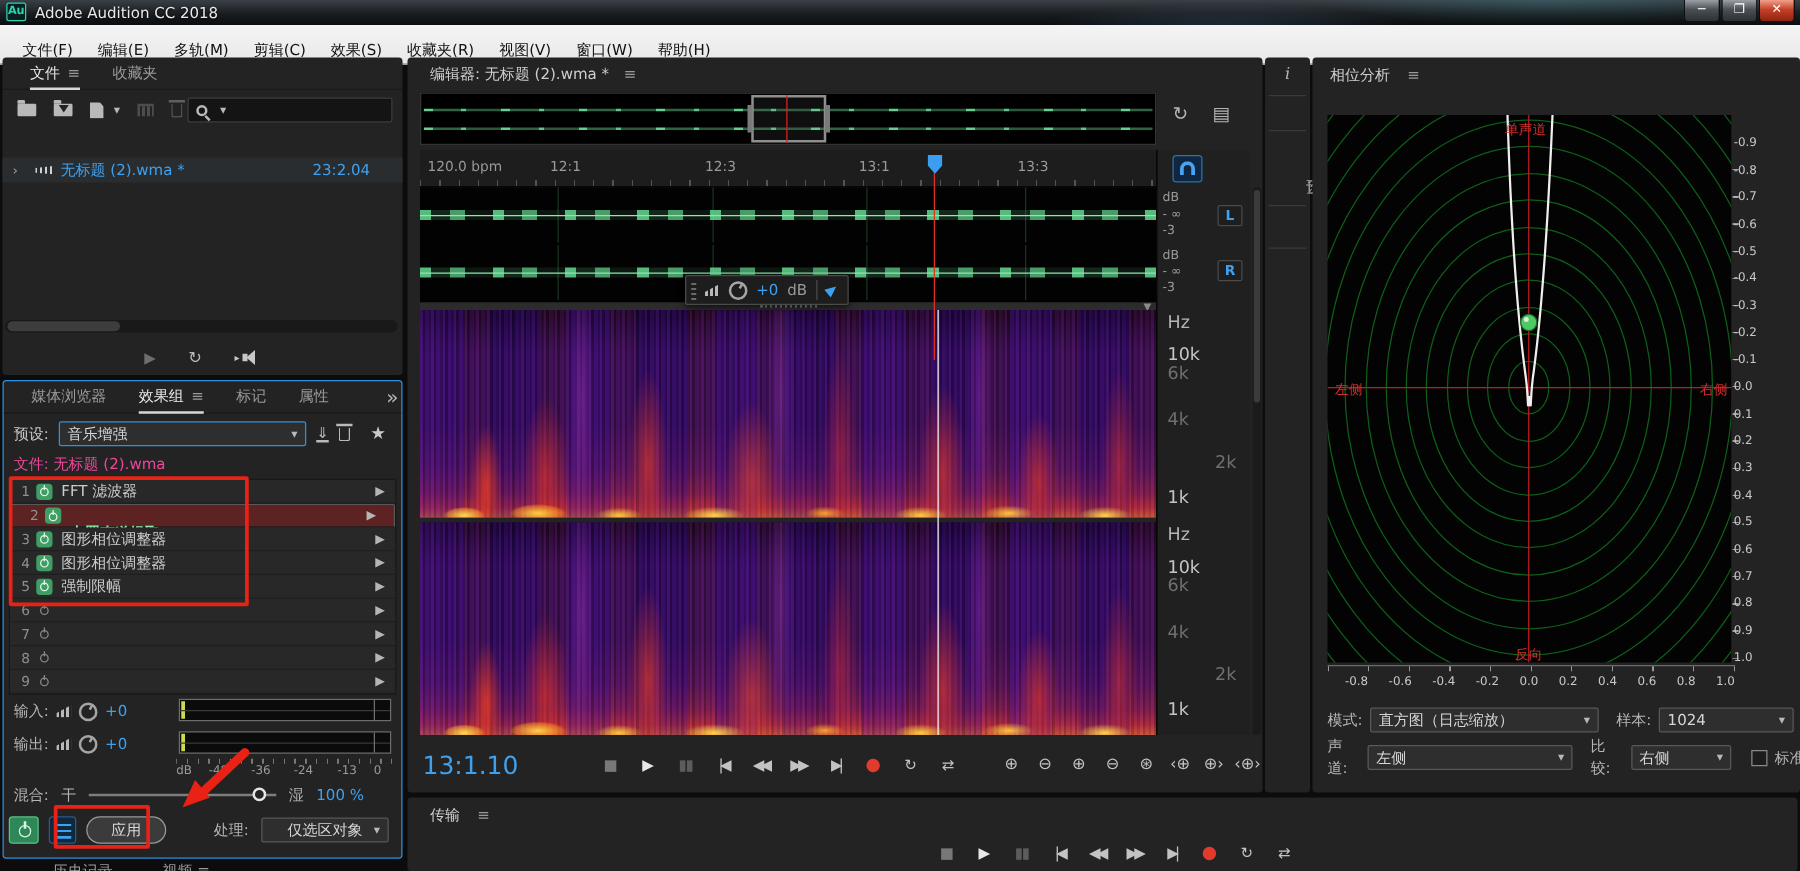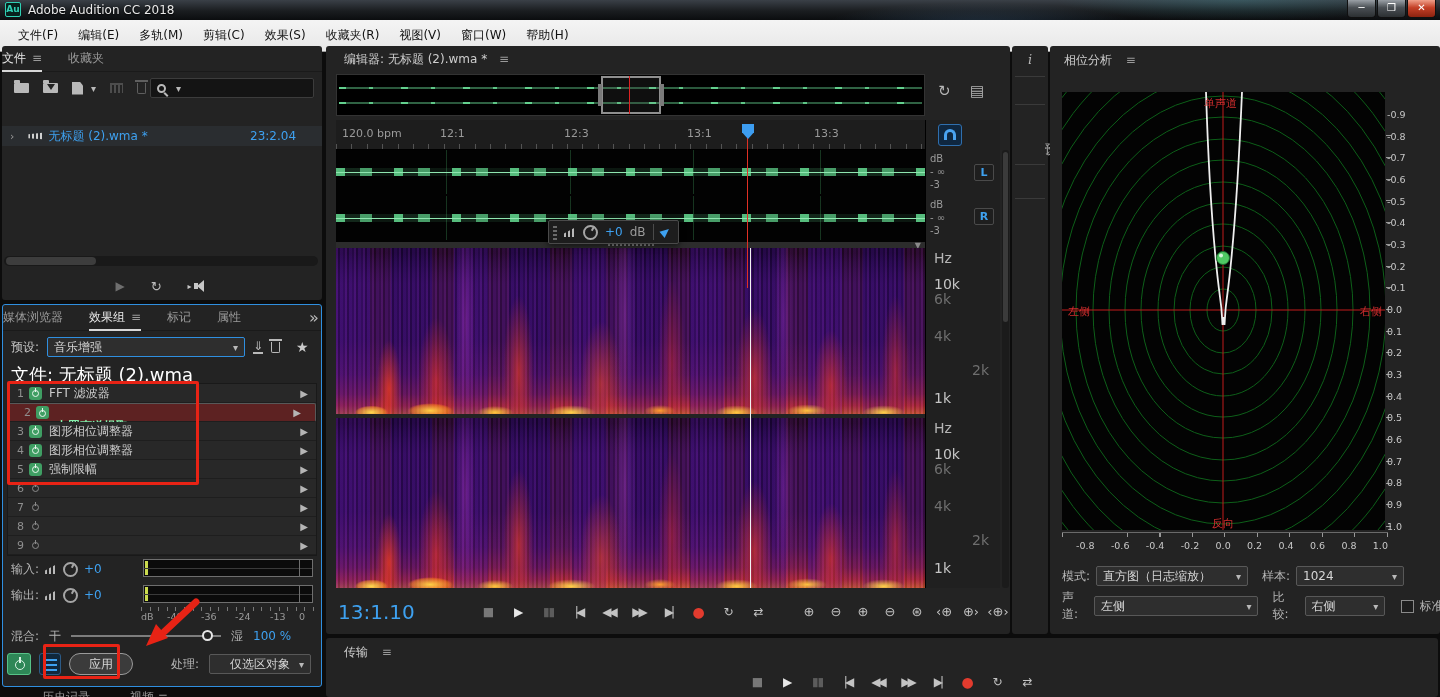--- a/index.html
+++ b/index.html
@@ -14,47 +14,47 @@
   #au-logo{position:absolute;left:5px;top:2px;width:16px;height:15px;background:#07211d;border:1px solid #2fd0b4;
     border-radius:2px;color:#2fd0b4;font-size:9px;font-weight:bold;text-align:center;line-height:13px;}
   #win-title{position:absolute;left:28px;top:3px;font-size:12px;color:#e9e9e9;text-shadow:0 1px 2px #000;}
   .winbtn{position:absolute;top:0;width:29px;height:18px;border:1px solid #101010;border-top:none;border-radius:0 0 4px 4px;
     color:#fff;font-size:10px;text-align:center;line-height:16px;background:linear-gradient(#9aa0a6,#4a4f54 45%,#2c3033);}
   #btn-close{right:4px;background:linear-gradient(#f0a08a,#c44027 45%,#8c2310);}
   #btn-restore{right:34px;}
   #btn-min{right:64px;}
   
   #menubar{position:absolute;left:0;top:20px;width:1440px;height:32px;background:linear-gradient(#f4f4f4,#e8e8e8);
-    border-bottom:1px solid #9a9a9a;display:flex;align-items:center;padding-left:8px;}
+    border-bottom:1px solid #9a9a9a;display:flex;align-items:flex-end;padding-left:8px;}
   .menu-item{font-size:12px;color:#111;padding:2px 10px;cursor:default;}
   
   .panel{position:absolute;background:#232323;border-radius:3px;}
   .blue-t{color:#3ea1f0;}
   .menu-glyph{color:#9a9a9a;font-size:12px;}
   select,.sel{appearance:none;background:#2e2e2e;border:1px solid #585858;border-radius:2px;color:#d6d6d6;font-size:12px;}
   .sel{display:flex;align-items:center;justify-content:space-between;padding:0 6px;height:20px;}
   .caret{color:#b9b9b9;font-size:10px;margin-left:6px;}
   
   #files-panel{left:2px;top:46px;width:320px;height:254px;}
-  .tabrow{display:flex;align-items:center;height:26px;padding-left:0;border-bottom:1px solid #1a1a1a;}
+  .tabrow{display:flex;align-items:center;height:26px;padding-left:22px;border-bottom:1px solid #1a1a1a;}
   .tab{font-size:12px;color:#9a9a9a;margin-right:26px;display:flex;align-items:center;gap:6px;}
   .tab.active{color:#e8e8e8;border-bottom:2px solid #d8d8d8;height:26px;line-height:24px;}
   #files-toolbar{position:absolute;left:0;top:28px;width:320px;height:28px;display:flex;align-items:center;gap:14px;padding-left:12px;}
   #files-search{position:absolute;left:148px;top:32px;width:164px;height:20px;background:#141414;border:1px solid #3c3c3c;border-radius:2px;display:flex;align-items:center;padding:0 6px;gap:4px;}
   #files-search input{background:transparent;border:none;outline:none;color:#ddd;font-size:11px;width:110px;}
   #files-cols{position:absolute;left:0;top:62px;width:320px;height:16px;font-size:11px;color:#9a9a9a;border-bottom:1px solid #1a1a1a;}
   #file-row{position:absolute;left:0;top:80px;width:320px;height:20px;background:#2a2d30;display:flex;align-items:center;font-size:12px;}
   #files-scroll{position:absolute;left:2px;top:210px;width:314px;height:10px;background:#191919;border-radius:5px;}
   #files-scroll div{width:90px;height:8px;margin:1px 0 0 2px;background:#3d3d3d;border-radius:4px;}
   #files-preview{position:absolute;left:0;top:228px;width:320px;height:24px;display:flex;align-items:center;justify-content:center;gap:26px;}
   
   #fx-panel{left:2px;top:304px;width:320px;height:383px;border:1px solid #2f8fe0;}
   #fx-preset-row{position:absolute;left:0;top:30px;width:318px;height:24px;display:flex;align-items:center;padding-left:8px;gap:8px;font-size:12px;}
   #fx-preset{width:198px;height:20px;border-color:#2f8fe0;}
-  #fx-file-row{position:absolute;left:8px;top:58px;font-size:18px;color:#ffffff;}
+  #fx-file-row{position:absolute;left:8px;top:58px;font-size:12px;color:#ec4899;}
   #fx-rack{position:absolute;left:4px;top:78px;width:310px;border:1px solid #191919;}
   .fx-row{display:flex;align-items:center;height:19px;background:#282828;border-bottom:1px solid #1e1e1e;position:relative;}
   .fx-row.sel{background:#5d2222;}
   .fx-num{width:16px;text-align:right;font-size:11px;color:#8f8f8f;margin-right:5px;}
   .fx-name{font-size:12px;color:#cccccc;flex:1;}
   .fx-row.sel .fx-name{color:#86efac;font-weight:bold;margin-top:28px;}
   .fx-arrow{color:#b5b5b5;font-size:10px;margin-right:8px;}
   .pwr{width:13px;height:13px;border-radius:3px;background:#3f9e63;position:relative;margin-right:7px;}
   .pwr::before{content:"";position:absolute;left:3px;top:3.5px;width:5px;height:5px;border:1.5px solid #eaf6ee;border-radius:50%;}
   .pwr::after{content:"";position:absolute;left:5.7px;top:1.5px;width:1.6px;height:4px;background:#eaf6ee;}
@@ -622,21 +622,21 @@
         <span>-0.2</span>
         <span>0.0</span>
         <span>0.2</span>
         <span>0.4</span>
         <span>0.6</span>
         <span>0.8</span>
         <span>1.0</span>
       </div>
     <div class="ph-row" style="top:518px;">
       <span>模式:</span>
-      <span class="sel" style="width:152px;gap:16px;">
+      <span class="sel" style="width:183px;gap:16px;">
         <span>直方图（日志缩放）</span>
         <span class="caret">▾</span>
       </span>
       <span style="margin-left:8px;">样本:</span>
       <span class="sel" style="width:108px;">
         <span>1024</span>
         <span class="caret">▾</span>
       </span>
     </div>
     <div class="ph-row" style="top:548px;">

